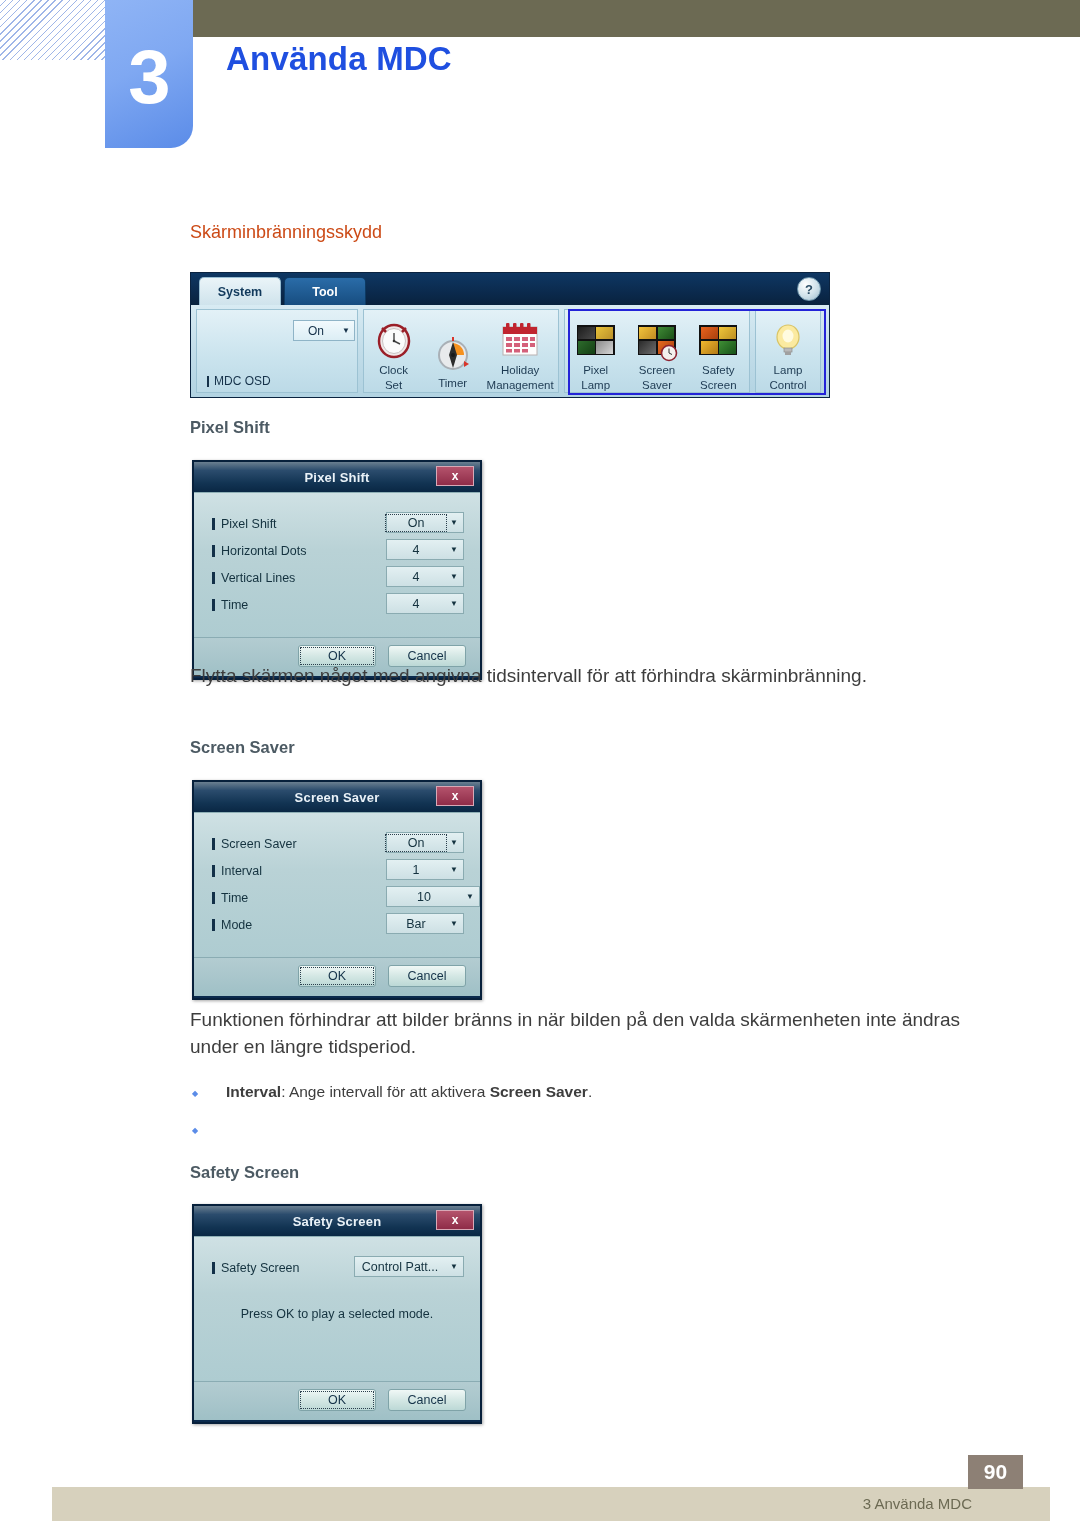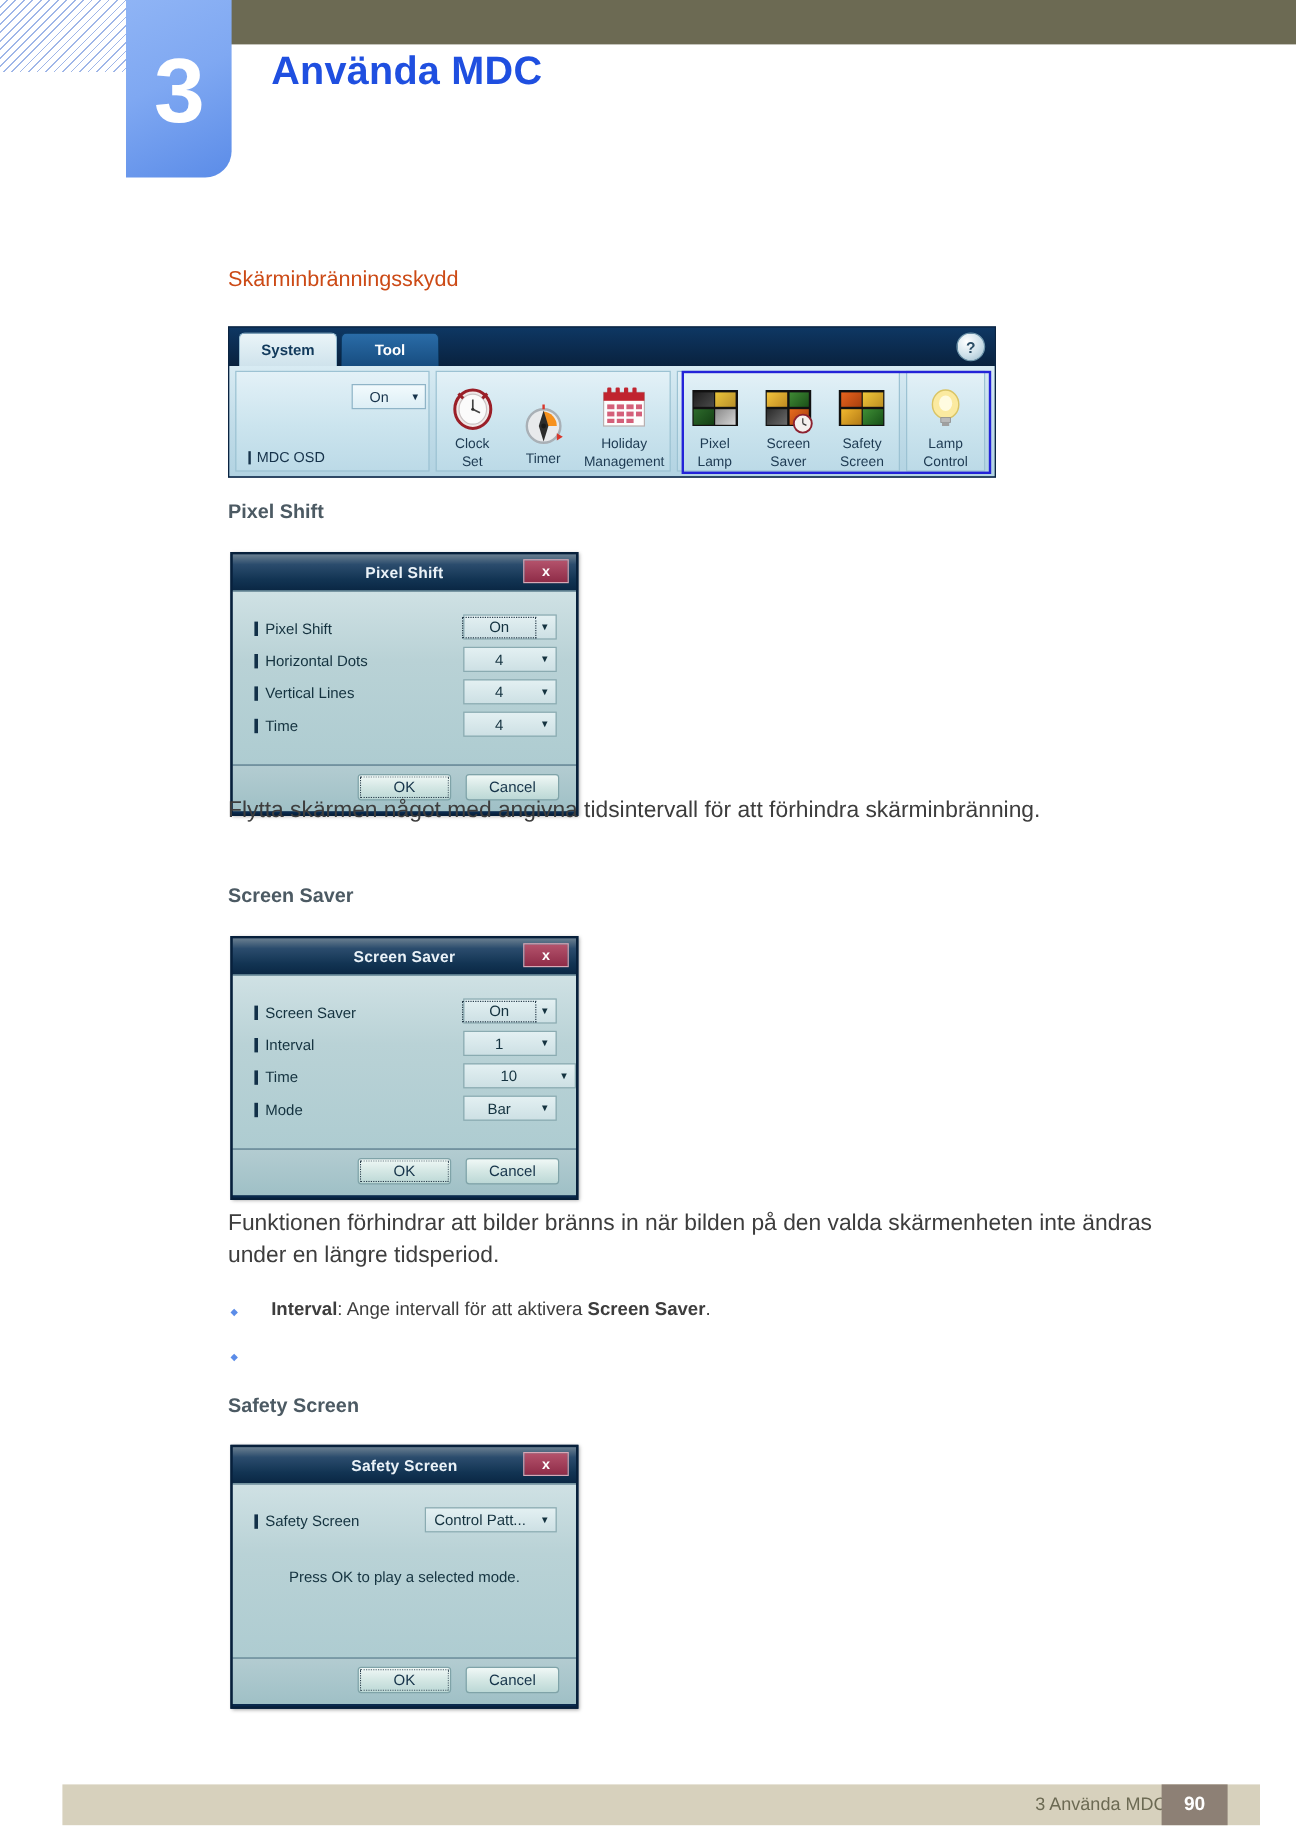--- a/index.html
+++ b/index.html
@@ -265,24 +265,24 @@
   .footer-band {
     position: absolute; left: 52px; top: 1487px;
     width: 998px; height: 34px;
     background: #d7d1bd;
   }
   .footer-text {
     position: absolute; right: 108px; top: 1495px;
     font-size: 15px; color: #6c6a53;
   }
   .footer-page {
-    position: absolute; left: 968px; top: 1487px;
+    position: absolute; left: 968px; top: 1455px;
     width: 55px; height: 34px;
     background: #8d8075;
-    color: #ffffff; font-size: 16px; font-weight: bold;
+    color: #ffffff; font-size: 21px; font-weight: bold;
     display: flex; align-items: center; justify-content: center;
   }
 </style>
 </head>
 <body>
 
 <div class="hatch"></div>
 <div class="olive-band"></div>
 <div class="chapter-box">
   <span class="chapter-num">3</span>

